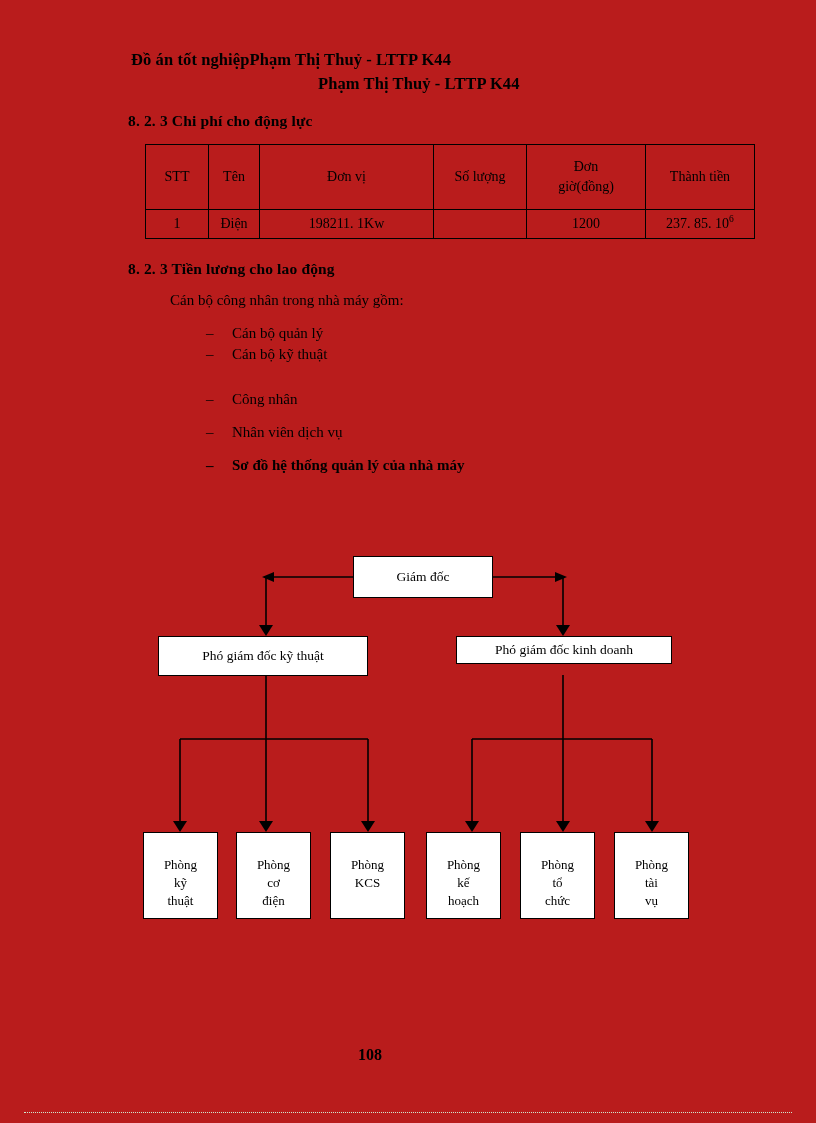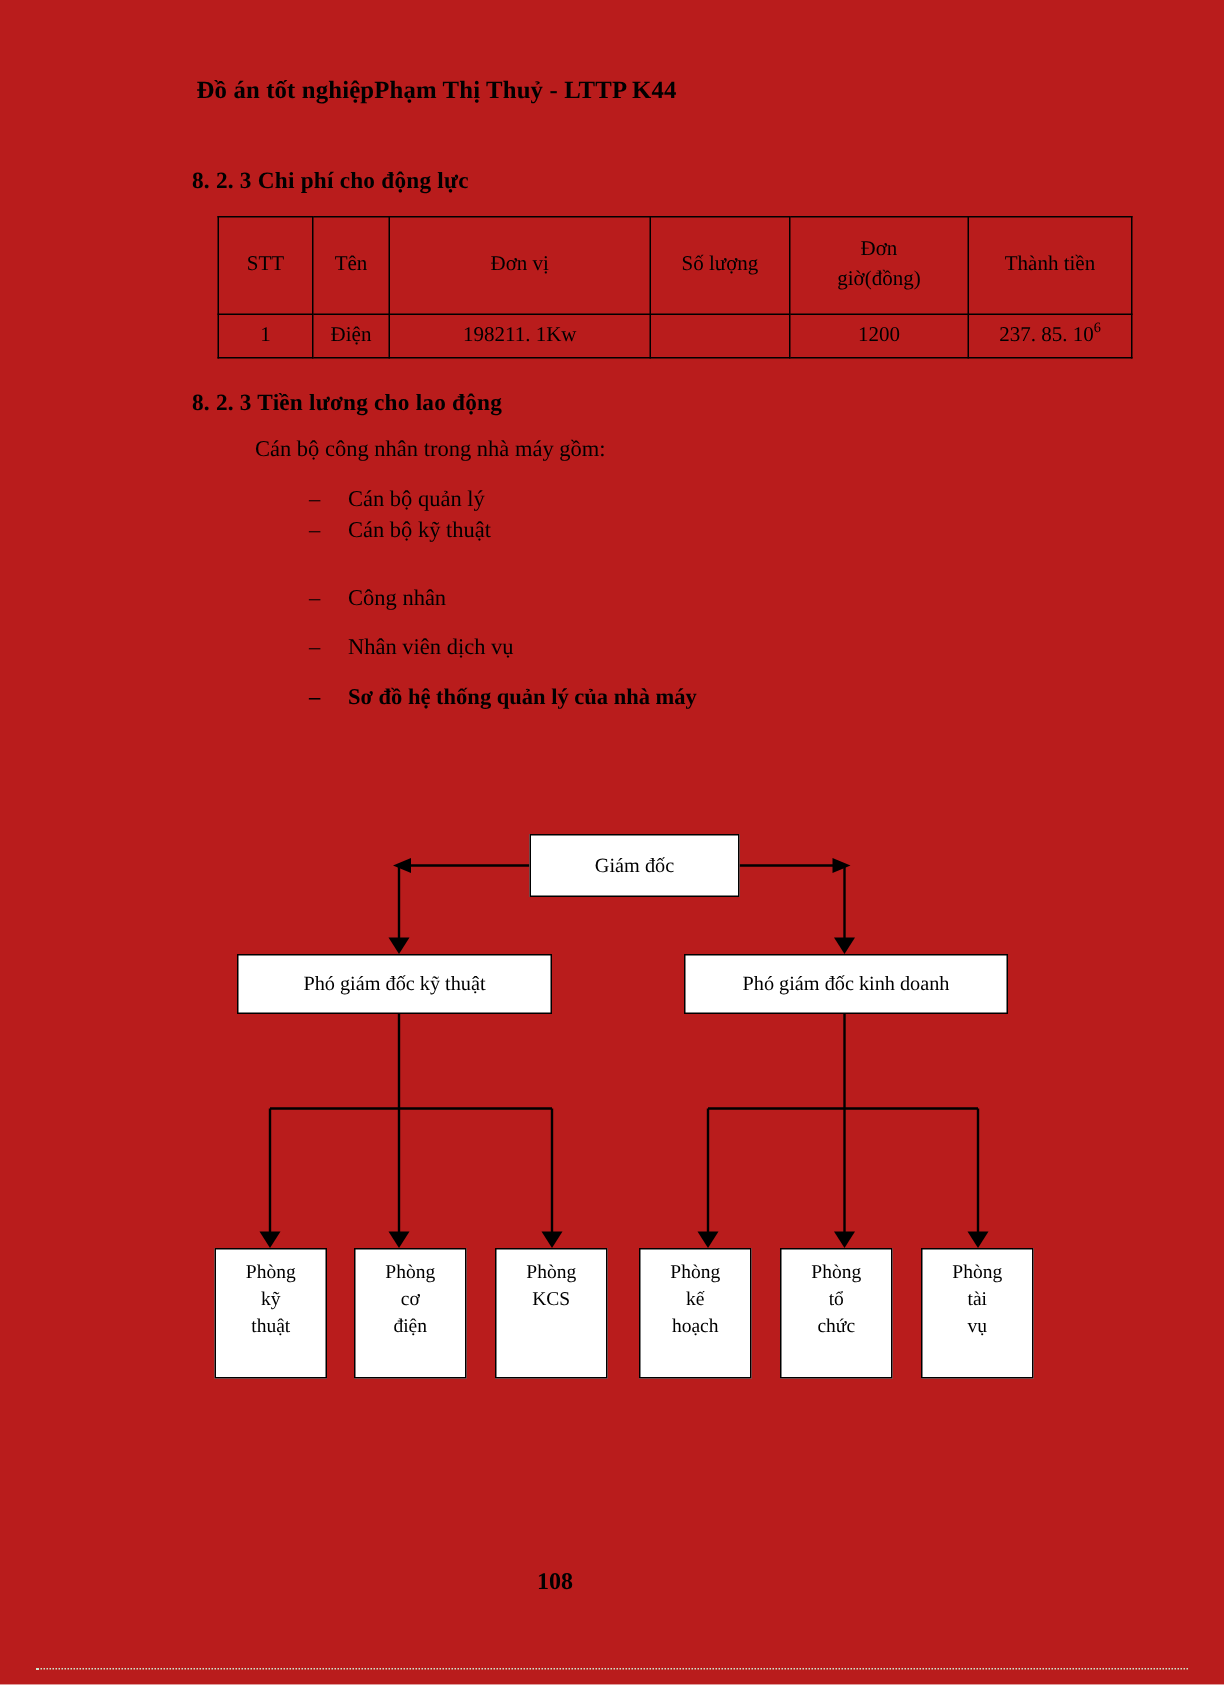--- a/index.html
+++ b/index.html
@@ -117,21 +117,21 @@
     display: flex;
     align-items: center;
     justify-content: center;
     text-align: center;
     font-size: 13.5px;
     line-height: 1.32;
     white-space: nowrap;
   }
   .node.dept {
     align-items: flex-start;
-    padding-top: 6px;
+    padding-top: 23px;
     white-space: normal;
     font-size: 13px;
     line-height: 1.38;
   }
 
   
   #page-number {
     position: absolute;
     left: 0;
     top: 1046px;
@@ -148,20 +148,21 @@
     height: 1px;
     border-top: 1px dotted #cfe8cf;
   }
 </style>
 </head>
 <body>
 
 <div id="page">
 
   <div class="hdr-line-1">Đồ án tốt nghiệpPhạm Thị Thuỷ - LTTP K44</div>
+  <div class="hdr-line-2">Phạm Thị Thuỷ - LTTP K44</div>
 
   <div class="heading" id="heading-power">8. 2. 3 Chi phí cho động lực</div>
 
   <table id="cost-table">
     <thead>
       <tr>
         <td class="c-stt">STT</td>
         <td class="c-ten">Tên</td>
         <td class="c-dv">Đơn vị</td>
         <td class="c-sl">Số lượng</td>
@@ -229,21 +230,21 @@
       <polygon points="472,832 465,821 479,821"></polygon>
       <polygon points="563,832 556,821 570,821"></polygon>
       <polygon points="652,832 645,821 659,821"></polygon>
     </g>
   </svg>
 
   <div class="node" style="left:158px; top:636px; width:210px; height:40px;">Phó giám đốc kỹ thuật</div>
 
   <div class="node" style="left:353px; top:556px; width:140px; height:42px;">Giám đốc</div>
 
-  <div class="node" style="left:456px; top:636px; width:216px; height:40px;">Phó giám đốc kinh doanh</div>
+  <div class="node" style="left:456px; top:636px; width:216px; height:28px;">Phó giám đốc kinh doanh</div>
 
   <div class="node dept" style="left:143px; top:832px; width:75px; height:87px;">
     <div>
       <div>Phòng</div>
       <div>kỹ</div>
       <div>thuật</div>
     </div>
   </div>
 
   <div class="node dept" style="left:236px; top:832px; width:75px; height:87px;">

